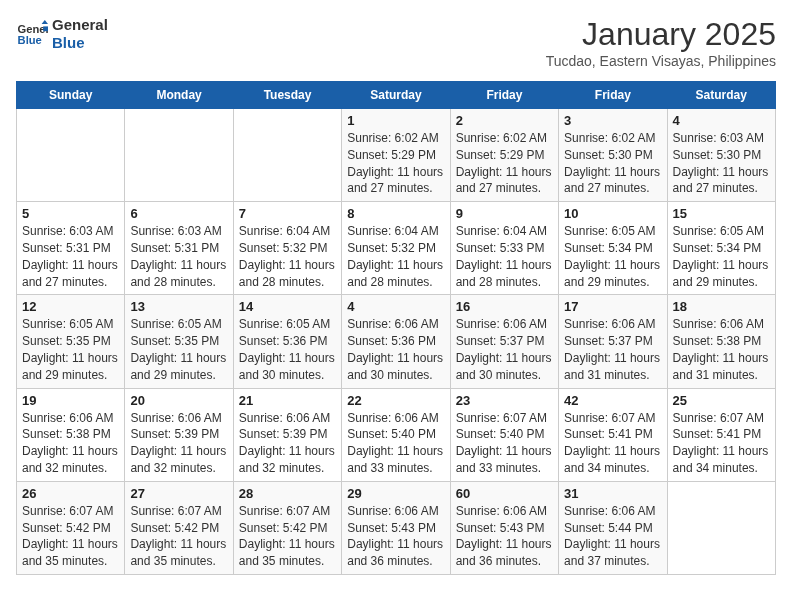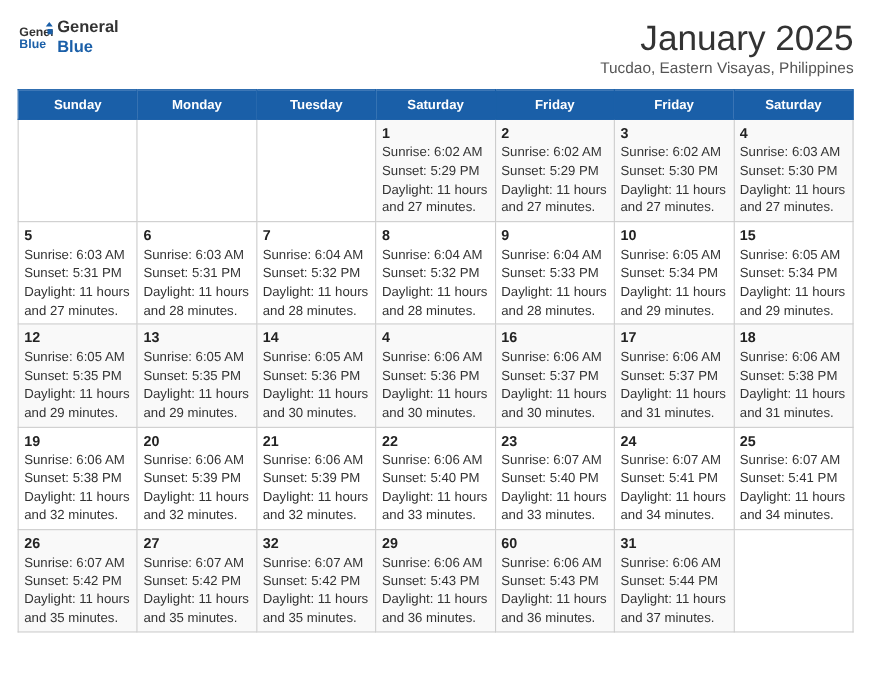--- a/index.html
+++ b/index.html
@@ -209,39 +209,39 @@
         </td>
         <td>
           <span class="day-number">22</span>
           <div class="day-info">Sunrise: 6:06 AM<br>Sunset: 5:40 PM<br>Daylight: 11 hours and 33 minutes.</div>
         </td>
         <td>
           <span class="day-number">23</span>
           <div class="day-info">Sunrise: 6:07 AM<br>Sunset: 5:40 PM<br>Daylight: 11 hours and 33 minutes.</div>
         </td>
         <td>
-          <span class="day-number">24</span>
+          <span class="day-number">42</span>
           <div class="day-info">Sunrise: 6:07 AM<br>Sunset: 5:41 PM<br>Daylight: 11 hours and 34 minutes.</div>
         </td>
         <td>
           <span class="day-number">25</span>
           <div class="day-info">Sunrise: 6:07 AM<br>Sunset: 5:41 PM<br>Daylight: 11 hours and 34 minutes.</div>
         </td>
       </tr>
       <tr>
         <td>
           <span class="day-number">26</span>
           <div class="day-info">Sunrise: 6:07 AM<br>Sunset: 5:42 PM<br>Daylight: 11 hours and 35 minutes.</div>
         </td>
         <td>
           <span class="day-number">27</span>
           <div class="day-info">Sunrise: 6:07 AM<br>Sunset: 5:42 PM<br>Daylight: 11 hours and 35 minutes.</div>
         </td>
         <td>
-          <span class="day-number">32</span>
+          <span class="day-number">28</span>
           <div class="day-info">Sunrise: 6:07 AM<br>Sunset: 5:42 PM<br>Daylight: 11 hours and 35 minutes.</div>
         </td>
         <td>
           <span class="day-number">29</span>
           <div class="day-info">Sunrise: 6:06 AM<br>Sunset: 5:43 PM<br>Daylight: 11 hours and 36 minutes.</div>
         </td>
         <td>
           <span class="day-number">60</span>
           <div class="day-info">Sunrise: 6:06 AM<br>Sunset: 5:43 PM<br>Daylight: 11 hours and 36 minutes.</div>
         </td>

